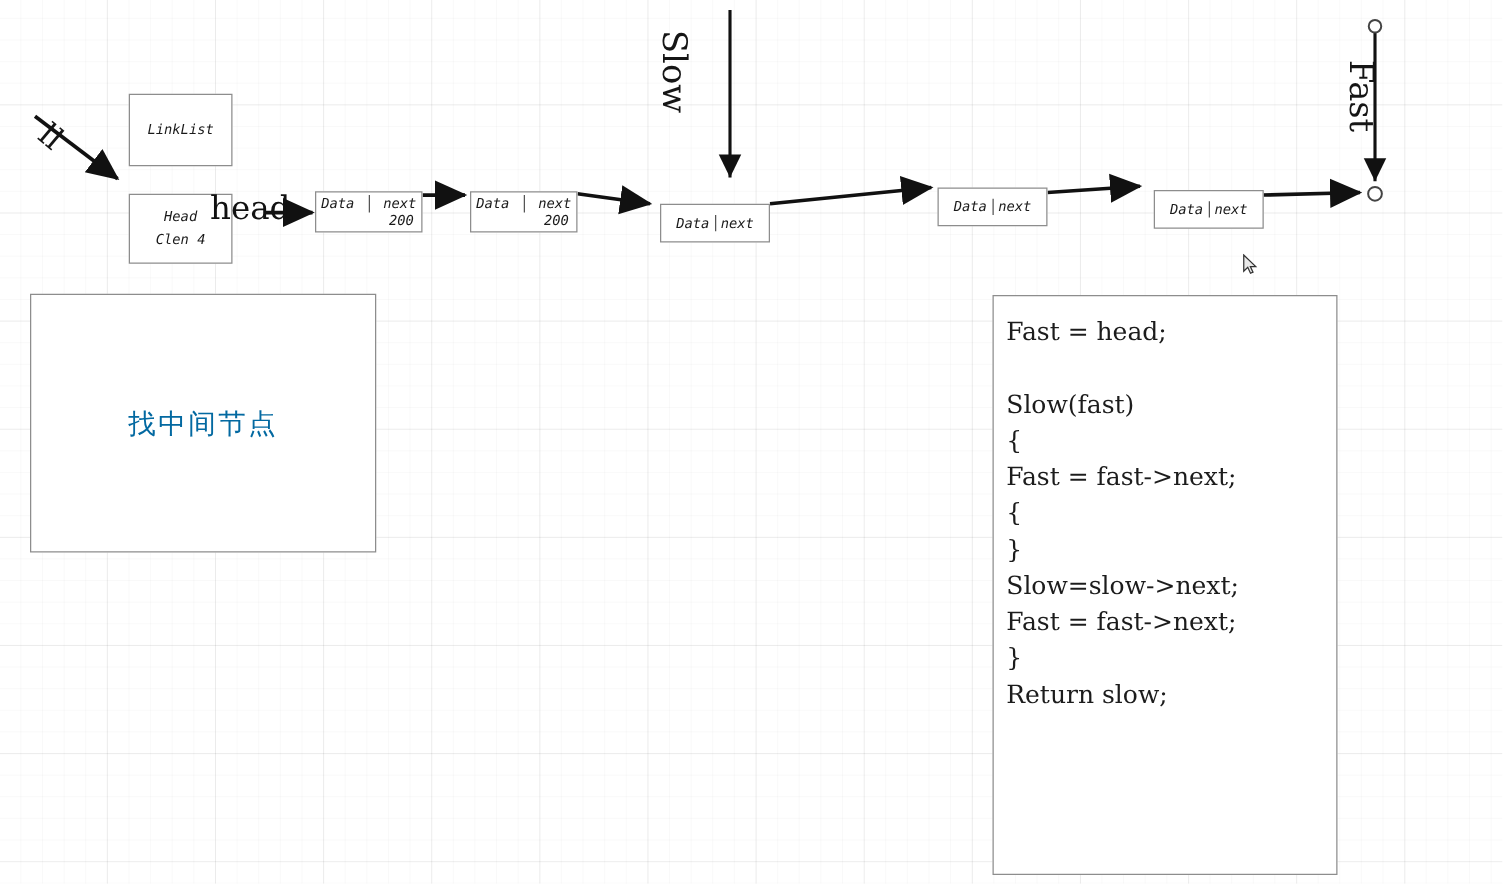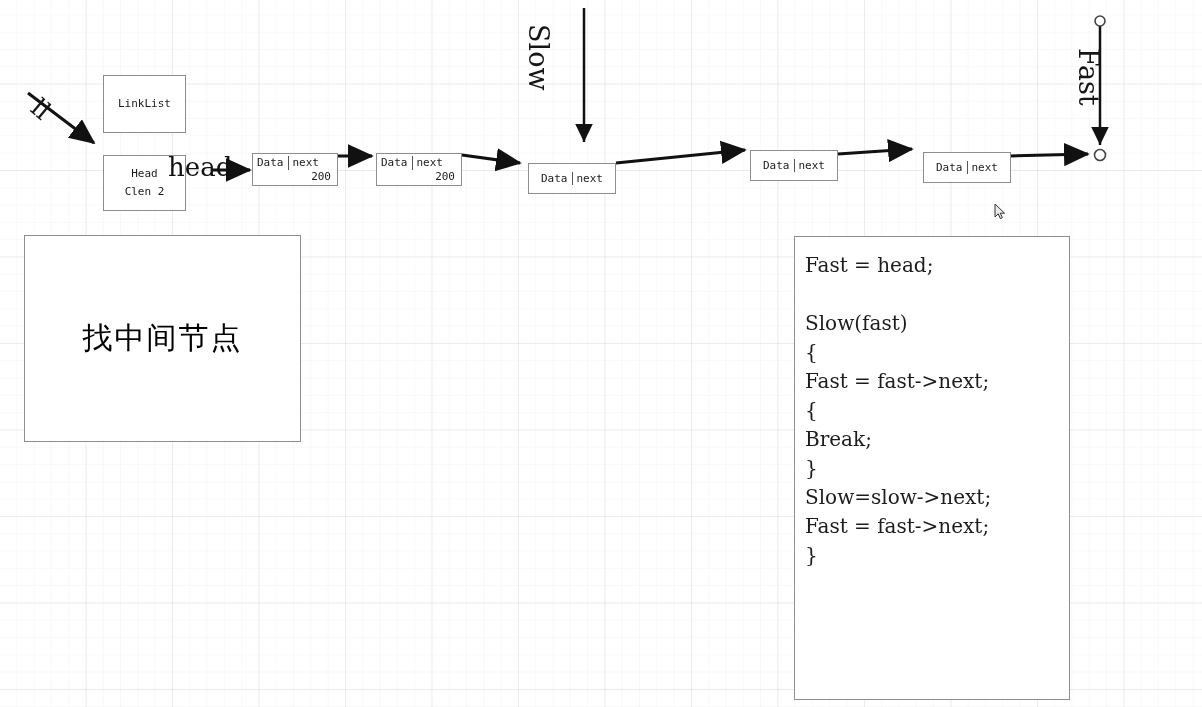--- a/index.html
+++ b/index.html
@@ -38,24 +38,25 @@
   .node-box {
     border: 1px solid #8d8d8d;
     background: #ffffff;
     font-family: "DejaVu Sans Mono", "Liberation Mono", monospace;
     font-size: 11px;
     color: #1a1a1a;
     line-height: 1.25;
     box-sizing: border-box;
     position: absolute;
     padding: 2px 4px 2px 4px;
+    font-style: italic;
   }
   .node-row {
     display: flex;
-    justify-content: flex-start;
+    justify-content: space-between;
     white-space: nowrap;
   }
   .node-sep {
     display: inline-block;
     width: 1px;
     align-self: stretch;
     background: #555;
     margin: 0 4px;
   }
   .node-addr {
@@ -80,22 +81,22 @@
     color: #1a1a1a;
     line-height: 1.6;
   }
   #middle-box {
     left: 24px; top: 235px;
     width: 277px; height: 207px;
     display: flex; align-items: center; justify-content: center;
   }
   #middle-box .cn-label {
     font-family: "DejaVu Serif", "Liberation Serif", serif;
-    font-size: 30px;
-    color: #000000;
+    font-size: 22px;
+    color: #0369a1;
     letter-spacing: 2px;
   }
   #code-box {
     left: 794px; top: 236px;
     width: 276px; height: 464px;
     padding: 14px 0 0 10px;
   }
   .code-line {
     font-family: "DejaVu Serif", "Liberation Serif", serif;
     font-size: 20px;
@@ -181,21 +182,21 @@
   </svg>
 
   <div class="box node-box" id="linklist-box">
     <span>LinkList</span>
   </div>
 
   <div class="label-rot" id="ll-label">ll</div>
 
   <div class="box node-box" id="head-box">
     <span>Head</span>
-    <span>Clen 2</span>
+    <span>Clen 4</span>
   </div>
 
   <div id="head-label">head</div>
 
   <div class="node-box" style="left:252px; top:153px; width:86px; height:33px;">
     <div class="node-row">
       <span>Data</span>
       <span class="node-sep"></span>
       <span>next</span>
     </div>
@@ -242,24 +243,24 @@
     <span class="cn-label">找中间节点</span>
   </div>
 
   <div class="box" id="code-box">
     <div class="code-line">Fast = head;</div>
     <div class="code-line blank"></div>
     <div class="code-line">Slow(fast)</div>
     <div class="code-line">{</div>
     <div class="code-line">Fast = fast-&gt;next;</div>
     <div class="code-line">{</div>
-    <div class="code-line">Break;</div>
     <div class="code-line">}</div>
     <div class="code-line">Slow=slow-&gt;next;</div>
     <div class="code-line">Fast = fast-&gt;next;</div>
     <div class="code-line">}</div>
+    <div class="code-line">Return slow;</div>
   </div>
 
   <svg id="cursor" viewBox="0 0 12 17">
     <path d="M1,1 L1,14 L4.2,10.8 L6.4,15.6 L8.4,14.7 L6.3,10.2 L10.6,10.2 z" fill="#e9e9e9" stroke="#333333" stroke-width="1"></path>
   </svg>
 
 </div>
 
 </body></html>

